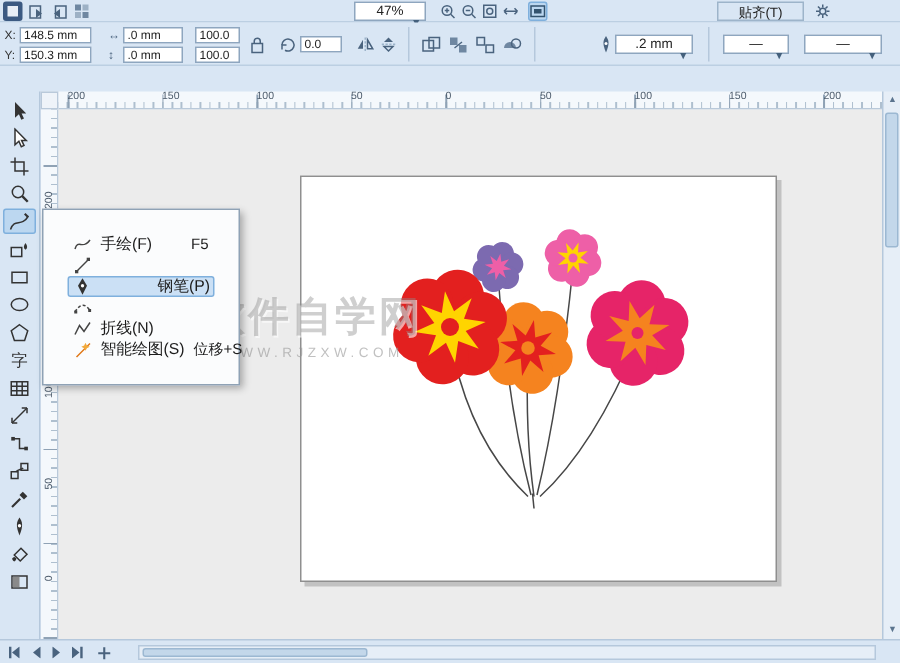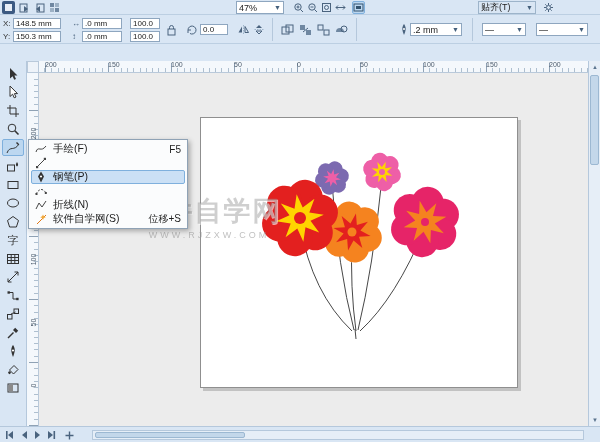--- a/index.html
+++ b/index.html
@@ -5,21 +5,21 @@
   *{margin:0;padding:0;box-sizing:border-box;font-family:"Liberation Sans","DejaVu Sans",sans-serif;}
   html,body{width:600px;height:442px;overflow:hidden;background:#d9e6f4;}
   #app{position:relative;width:600px;height:442px;background:#d9e6f4;font-size:9px;color:#333;overflow:hidden;}
   .abs{position:absolute;}
   
   #toolbar-top{position:absolute;left:0;top:0;width:600px;height:15px;background:#d9e6f4;border-bottom:1px solid #bccfe2;}
   #property-bar{position:absolute;left:0;top:15px;width:600px;height:29px;background:#d9e6f4;border-bottom:1px solid #bccfe2;}
   #tab-bar{position:absolute;left:0;top:44px;width:600px;height:17px;background:#c9dbee;border-bottom:1px solid #a8bfd6;}
   .gicon{display:inline-flex;align-items:center;justify-content:center;width:13px;height:13px;border-radius:2px;}
   .gicon svg{display:block;}
-  .combo{position:absolute;display:flex;align-items:center;background:#fff;border:1px solid #8ea6bf;height:13px;font-size:9px;padding:0 2px;color:#222;}
+  .combo{position:absolute;display:flex;align-items:center;background:#fff;border:1px solid #8ea6bf;height:13px;font-size:9px;padding:0 2px;color:#222;flex-direction:column;}
   .combo .caret{margin-left:auto;font-size:7px;color:#44607c;}
   .fld{display:inline-flex;align-items:center;background:#fff;border:1px solid #8ea6bf;height:11px;font-size:8px;padding:0 2px;color:#222;}
   .pb-row{display:flex;align-items:center;height:12px;margin-bottom:1px;}
   .pb-lab{width:10px;font-size:8px;color:#333;}
   .sep{position:absolute;top:3px;width:1px;height:23px;background:#b5c8dc;}
   .sbtn{position:absolute;width:15px;height:15px;border:1px solid transparent;border-radius:2px;display:flex;align-items:center;justify-content:center;}
   
   #doc-tab{position:absolute;left:27px;top:1px;height:16px;width:66px;background:#fdfdfd;border:1px solid #a8bfd6;border-bottom:none;border-radius:2px 2px 0 0;display:flex;align-items:center;justify-content:center;font-size:9px;color:#222;}
   #new-tab{position:absolute;left:96px;top:3px;width:14px;height:13px;background:#dce9f5;border:1px solid #a8bfd6;border-radius:2px;display:flex;align-items:center;justify-content:center;font-size:9px;color:#44607c;}
   
@@ -37,23 +37,23 @@
   .tool{width:22px;height:17px;margin-bottom:1.5px;display:flex;align-items:center;justify-content:center;border:1px solid transparent;border-radius:2px;flex:0 0 auto;}
   .tool.active{background:#bcd7f0;border-color:#7fb0dd;}
   
   #canvas{position:absolute;left:39px;top:73px;width:549px;height:353px;background:#ececec;overflow:hidden;}
   #page{position:absolute;left:161px;top:44px;width:318px;height:271px;background:#fff;border:1px solid #8f8f8f;box-shadow:3px 3px 0 #c2c2c2;}
   #art{position:absolute;left:0;top:0;}
   #watermark{position:absolute;left:94px;top:120px;width:152px;text-align:center;pointer-events:none;}
   #wm-line1{font-size:27px;font-weight:bold;color:rgba(140,140,140,.42);letter-spacing:2px;text-shadow:1px 1px 0 rgba(255,255,255,.6);}
   #wm-line2{font-size:9px;color:rgba(150,150,150,.6);letter-spacing:3px;margin-top:1px;}
   
-  #flyout{position:absolute;left:28px;top:139px;width:160px;background:#fbfcfd;border:1px solid #8fa2b5;box-shadow:2px 2px 5px rgba(0,0,0,.30);padding:2px;z-index:60;}
+  #flyout{position:absolute;left:28px;top:139px;width:132px;background:#fbfcfd;border:1px solid #8fa2b5;box-shadow:2px 2px 5px rgba(0,0,0,.30);padding:16px;z-index:60;}
   .mi{display:flex;align-items:center;height:14px;padding:0 3px;font-size:10.5px;color:#1d1d1d;border:1px solid transparent;white-space:nowrap;}
-  .mi.selected{background:#cbe0f5;border-color:#7fb0dd;border-radius:2px;}
+  .mi.selected{background:#cbe0f5;border-color:#7fb0dd;border-radius:2px;gap:38px;}
   .mi-ic{width:14px;height:12px;margin-right:4px;flex:0 0 auto;display:flex;align-items:center;}
   .mi-l{flex:1;}
   .mi-s{font-size:10px;margin-left:6px;}
   
   #vscroll{position:absolute;left:588px;top:61px;width:12px;height:365px;background:#e6eef7;border-left:1px solid #b5c8dc;}
   .varrow{position:absolute;left:1px;width:10px;height:10px;display:flex;align-items:center;justify-content:center;font-size:6px;color:#5b748e;}
   #vthumb{position:absolute;left:1px;top:14px;width:9px;height:90px;background:#c3d7ea;border:1px solid #9cb8d2;border-radius:2px;}
   #bottom-bar{position:absolute;left:0;top:426px;width:600px;height:16px;background:#d9e6f4;border-top:1px solid #b5c8dc;}
   #hscroll{position:absolute;left:92px;top:3px;width:492px;height:10px;background:#e6eef7;border:1px solid #b5c8dc;}
   #hthumb{position:absolute;left:2px;top:1px;width:150px;height:6px;background:#c3d7ea;border:1px solid #9cb8d2;border-radius:2px;}
@@ -491,21 +491,21 @@
       <span class="mi-l">折线(N)</span>
       <span class="mi-s"></span>
     </div>
     <div class="mi">
       <span class="mi-ic">
           <svg width="12" height="12">
             <path d="M2,11 L8,5 L11,2" fill="none" stroke="#e07818"></path>
             <path d="M8,1.5 l0.9,1.8 1.9,0.9 -1.9,0.9 -0.9,1.8 -0.9,-1.8 -1.9,-0.9 1.9,-0.9 Z" fill="#f2a93b"></path>
           </svg>
         </span>
-      <span class="mi-l">软件自学网(S)</span>
+      <span class="mi-l">智能绘图(S)</span>
       <span class="mi-s">位移+S</span>
     </div>
   </div>
 
   <div id="vscroll">
     <div class="varrow" style="top:1px;">▲</div>
     <div id="vthumb"></div>
     <div class="varrow" style="bottom:1px;">▼</div>
   </div>
 

